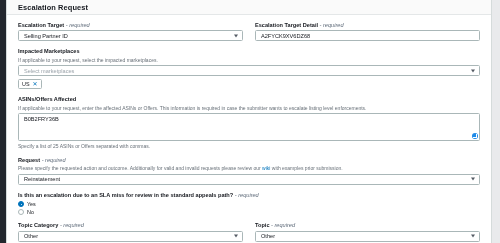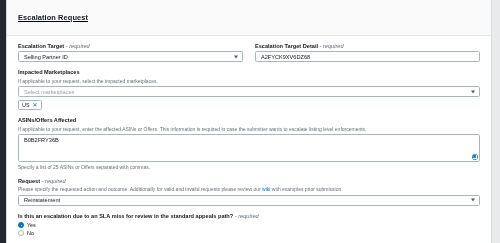--- a/index.html
+++ b/index.html
@@ -23,26 +23,25 @@
   .card {
     position: absolute;
     left: 6px; top: 0;
     width: 486px; height: 243px;
     background: #ffffff;
     border: 1px solid #d5dbdb;
     border-top: none; border-bottom: none;
     overflow: hidden;
   }
   .card-header {
-    height: 36px;
+    height: 15px;
     background: #fafafa;
     border-bottom: 1px solid #e4e7e8;
     display: flex; align-items: center;
     padding-left: 11px;
-    text-decoration: underline;
   }
   .card-title {
     font-size: 7.4px;
     font-weight: bold;
     color: #16191f;
     letter-spacing: 0.1px;
   }
   .card-body { padding: 7px 11px 0 11px; }
 
   .row { display: flex; gap: 12px; }

